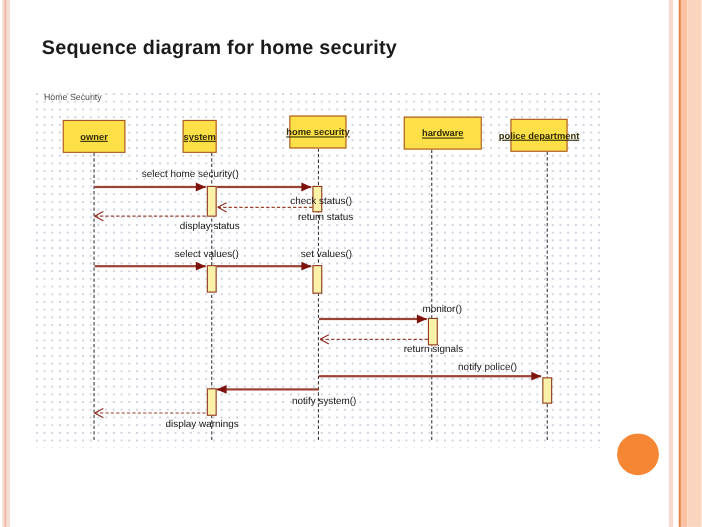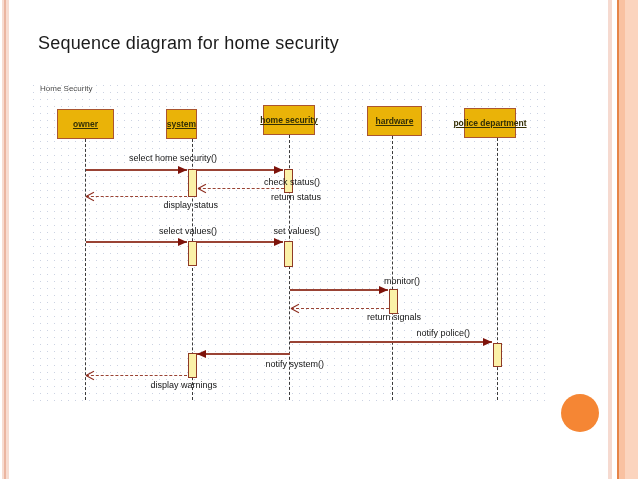--- a/index.html
+++ b/index.html
@@ -18,38 +18,38 @@
   #right-stripe-dark  { left: 617px; width: 2px;  background: #e68448; }
   #right-band-mid     { left: 619px; width: 6px;  background: #f9c1a1; }
   #right-band-light   { left: 625px; width: 13px; background: #fbd4be; }
   #accent-circle {
     position: absolute; left: 561px; top: 394px;
     width: 38px; height: 38px; border-radius: 50%;
     background: #f58634;
   }
   #slide-title {
     position: absolute; left: 38px; top: 33px;
-    font-size: 18px; font-weight: normal; color: #1b1b1b;
+    font-size: 18px; font-weight: bold; color: #1b1b1b;
     letter-spacing: 0.2px; white-space: nowrap;
   }
   
   #diagram-panel {
     position: absolute; left: 30px; top: 82px; width: 518px; height: 325px;
     background-color: #ffffff;
     background-image: radial-gradient(circle, #cbd2e2 0.7px, transparent 0.9px);
     background-size: 7px 7px;
   }
   #frame-label {
     position: absolute; left: 40px; top: 84px;
     font-size: 8px; color: #4a4a4a; white-space: nowrap;
   }
   #diagram-layer { position: absolute; left: 0; top: 0; width: 638px; height: 479px; }
   
   .lifeline-box {
-    position: absolute; background: #eab308; border: 1px solid #aa5530;
+    position: absolute; background: #fde047; border: 1px solid #aa5530;
     display: flex; align-items: center; justify-content: center;
     font-size: 8.5px; font-weight: bold; color: #332f05;
     text-decoration: underline; white-space: nowrap;
   }
   .lifeline-line { position: absolute; width: 0; border-left: 1px dashed #3a3a3a; }
   .activation {
     position: absolute; background: #fbf1a8; border: 1px solid #8f3a26;
   }
   .msg-line { position: absolute; height: 0; }
   .msg-line.solid  { border-top: 2px solid #9a4334; }
@@ -93,21 +93,21 @@
   <div id="frame-label">Home Security</div>
 
   <div id="diagram-layer">
       <div class="lifeline-line" style="left: 85px; top: 139px; height: 261px;"></div>
       <div class="lifeline-box" style="left: 57px; top: 109px; width: 57px; height: 30px;">owner</div>
       <div class="lifeline-line" style="left: 192px; top: 139px; height: 261px;"></div>
       <div class="lifeline-box" style="left: 166px; top: 109px; width: 31px; height: 30px;">system</div>
       <div class="lifeline-line" style="left: 289px; top: 135px; height: 265px;"></div>
       <div class="lifeline-box" style="left: 263px; top: 105px; width: 52px; height: 30px;">home security</div>
       <div class="lifeline-line" style="left: 392px; top: 136px; height: 264px;"></div>
-      <div class="lifeline-box" style="left: 367px; top: 106px; width: 55px; height: 30px;">hardware</div>
+      <div class="lifeline-box" style="left: 367px; top: 106px; width: 71px; height: 30px;">hardware</div>
       <div class="lifeline-line" style="left: 497px; top: 138px; height: 262px;"></div>
       <div class="lifeline-box" style="left: 464px; top: 108px; width: 52px; height: 30px;">police department</div>
       <div class="activation" style="left: 188px; top: 169px; width: 9px; height: 28px;"></div>
       <div class="activation" style="left: 284px; top: 169px; width: 9px; height: 24px;"></div>
       <div class="activation" style="left: 188px; top: 241px; width: 9px; height: 25px;"></div>
       <div class="activation" style="left: 284px; top: 241px; width: 9px; height: 26px;"></div>
       <div class="activation" style="left: 389px; top: 289px; width: 9px; height: 25px;"></div>
       <div class="activation" style="left: 493px; top: 343px; width: 9px; height: 24px;"></div>
       <div class="activation" style="left: 188px; top: 353px; width: 9px; height: 25px;"></div>
       <div class="msg-line solid" style="left: 86px; top: 169px; width: 101px;"></div>

